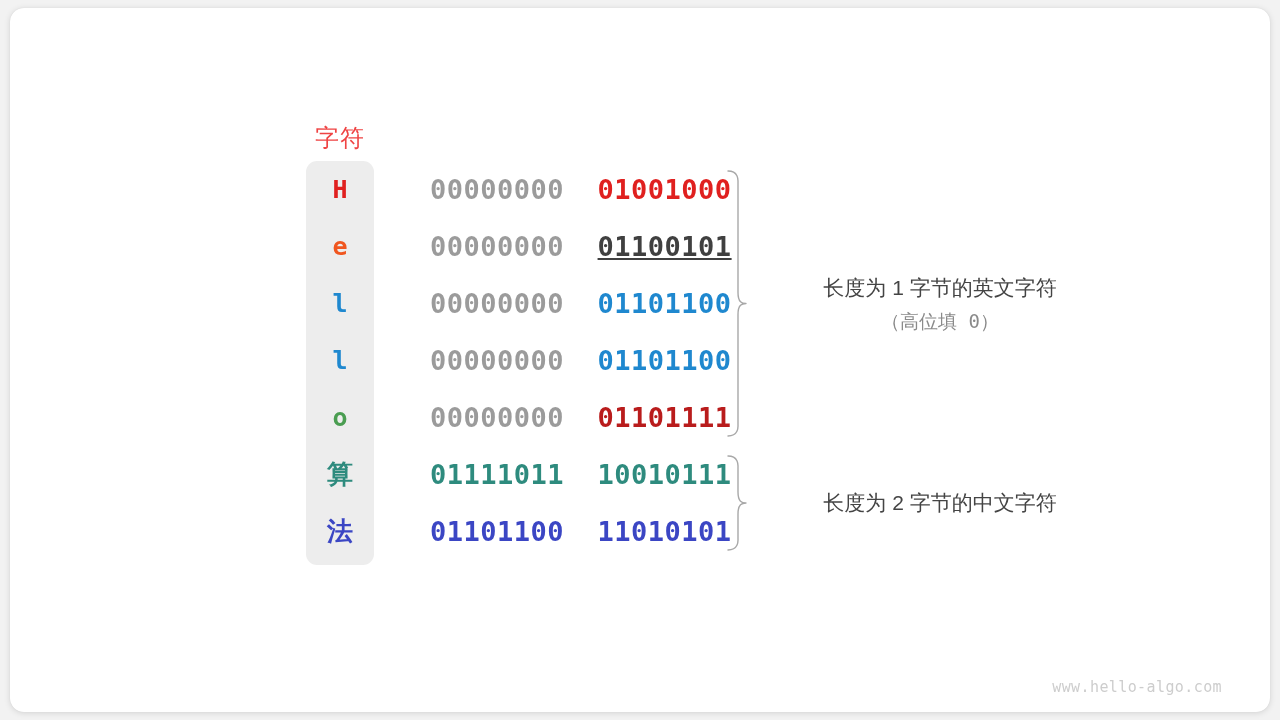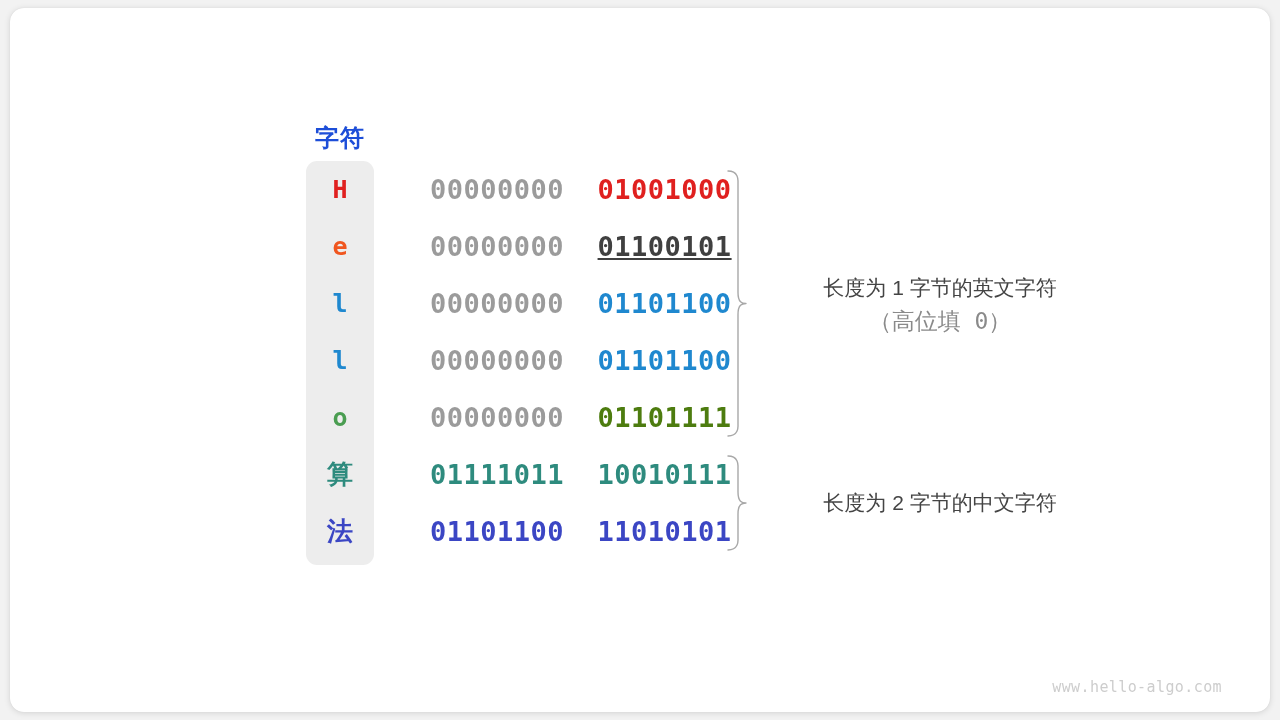--- a/index.html
+++ b/index.html
@@ -28,22 +28,22 @@
     position: absolute;
     left: 0; top: 0;
     width: 1260px;
     height: 704px;
   }
 
   
   .hdr {
     position: absolute;
     font-family: "DejaVu Sans Mono", "Liberation Mono", monospace;
-    font-weight: bold;
-    color: #1d4ed8;
+    font-weight: normal;
+    color: #ef4444;
     white-space: nowrap;
   }
   #hdr-char {
     left: 285px;
     top: 114px;
     width: 90px;
     text-align: center;
     font-family: "Liberation Sans", "DejaVu Sans", sans-serif;
     font-size: 24px;
     letter-spacing: 1px;
@@ -124,21 +124,21 @@
     top: 482px;
     width: 330px;
   }
   .label-main {
     font-size: 21px;
     line-height: 34px;
     white-space: pre;
     color: #444444;
   }
   .label-sub {
-    font-size: 23px;
+    font-size: 19px;
     line-height: 32px;
     white-space: pre;
     color: #8a8a8a;
     font-family: "DejaVu Sans Mono", "Liberation Mono", monospace;
   }
 
   
   #watermark {
     position: absolute;
     right: 48px;
@@ -166,21 +166,21 @@
         <div class="char-cell" style="top: 228px; color: rgb(74, 157, 81);">o</div>
         <div class="char-cell cjk" style="top: 285px; color: rgb(46, 139, 126);">算</div>
         <div class="char-cell cjk" style="top: 342px; color: rgb(59, 70, 196);">法</div>
       </div>
 
     <div id="rows-host">
         <div class="bin-row" style="top: 153px;"><span class="byte-hi" style="color: rgb(155, 155, 155);">00000000</span>  <span class="byte-lo" style="color: rgb(224, 32, 31);">01001000</span></div>
         <div class="bin-row" style="top: 210px;"><span class="byte-hi" style="color: rgb(155, 155, 155);">00000000</span>  <span class="byte-lo" style="color: #404040; text-decoration: underline;">01100101</span></div>
         <div class="bin-row" style="top: 267px;"><span class="byte-hi" style="color: rgb(155, 155, 155);">00000000</span>  <span class="byte-lo" style="color: rgb(31, 136, 207);">01101100</span></div>
         <div class="bin-row" style="top: 324px;"><span class="byte-hi" style="color: rgb(155, 155, 155);">00000000</span>  <span class="byte-lo" style="color: rgb(31, 136, 207);">01101100</span></div>
-        <div class="bin-row" style="top: 381px;"><span class="byte-hi" style="color: rgb(155, 155, 155);">00000000</span>  <span class="byte-lo" style="color: #4d7c0f;">01101111</span></div>
+        <div class="bin-row" style="top: 381px;"><span class="byte-hi" style="color: rgb(155, 155, 155);">00000000</span>  <span class="byte-lo" style="color: #b91c1c;">01101111</span></div>
         <div class="bin-row" style="top: 438px;"><span class="byte-hi colored" style="color: rgb(46, 139, 126);">01111011</span>  <span class="byte-lo" style="color: rgb(46, 139, 126);">10010111</span></div>
         <div class="bin-row" style="top: 495px;"><span class="byte-hi colored" style="color: rgb(59, 70, 196);">01101100</span>  <span class="byte-lo" style="color: rgb(59, 70, 196);">11010101</span></div>
       </div>
 
     <div class="brace" id="brace-1" style="top: 162px; width: 22px; height: 267px;">
         <svg width="22" height="267" viewBox="0 0 22 267">
           <path d="M 2,1 C 13,1 12,11 12,12 L 12,122.5 C 12,132.5 16,133.5 20,133.5 C 16,133.5 12,134.5 12,144.5 L 12,255 C 12,256 13,266 2,266" fill="none" stroke="#a8a8a8" stroke-width="1.4" stroke-linecap="round" stroke-linejoin="round"></path>
         </svg>
       </div>
     <div class="brace" id="brace-2" style="top: 447px; width: 22px; height: 96px;">

